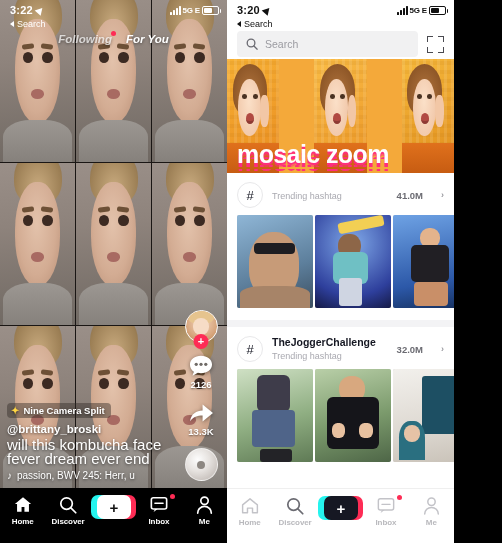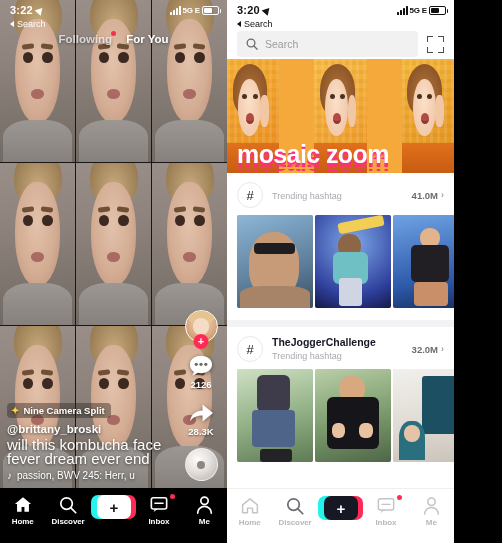--- a/index.html
+++ b/index.html
@@ -33,21 +33,21 @@
                background:currentColor;border-radius:0 1px 1px 0;}
   .batt i{display:block;height:100%;width:62%;background:currentColor;border-radius:1px;}
   .sb-back { display:flex; align-items:center; gap:3px; font-size:9px; margin-top:2px; }
   .tri-left { width:0;height:0;border-top:3px solid transparent;
               border-bottom:3px solid transparent;border-right:4px solid currentColor; }
   .light-txt { color:#fff; }
   .dark-txt  { color:#111; }
 
   
   .feed-tabs { position:absolute; top:33px; left:0; width:100%; z-index:35;
-               display:flex; justify-content:center; align-items:center; gap:14px; }
+               display:flex; justify-content:center; align-items:center; gap:14px;font-style:italic; }
   .ft { font-size:11.5px; font-weight:bold; position:relative;
         text-shadow:0 1px 3px rgba(0,0,0,.45); }
   .ft.inactive { color:rgba(255,255,255,.72); }
   .ft.active   { color:#fff; }
   .ft .dot { position:absolute; top:-2px; right:-4px; width:5px; height:5px;
              border-radius:50%; background:#fe2c55; }
 
   
   .mosaic { position:absolute; inset:0 0 55px 0; display:grid;
             grid-template-columns:repeat(3,1fr); grid-template-rows:repeat(3,1fr);
@@ -192,21 +192,21 @@
 
   
   .sec { position:absolute; left:0; width:100%; background:#fff; }
   .sec-head { display:flex; align-items:center; gap:9px; padding:9px 10px 7px 10px; }
   .hash-circle { width:26px; height:26px; border-radius:50%; border:1px solid #e8e8ea;
                  display:flex; align-items:center; justify-content:center;
                  font-size:13px; color:#161823; flex:none; }
   .sec-txt { flex:1; min-width:0; }
   .sec-title { font-size:10.5px; font-weight:bold; color:#161823; line-height:13px; }
   .sec-sub { font-size:9px; color:#a9a9b0; line-height:12px; margin-top:1px; }
-  .sec-cnt { display:flex; align-items:center; gap:3px; font-size:9.5px;
+  .sec-cnt { display:flex; align-items:center; gap:18px; font-size:9.5px;
              color:#6b6b72; font-weight:bold; flex:none; }
   .chev { font-size:9px; color:#9b9ba1; }
   .thumbs { display:flex; gap:2px; padding:0 0 0 10px; overflow:hidden; }
   .thumb { width:76px; height:93px; flex:none; border-radius:2px; overflow:hidden;
            position:relative; background:#ccc; }
   .gap-band { position:absolute; left:0; width:100%; height:7px; background:#f3f3f5; }
 
   
   .th-sky { position:absolute; inset:0; }
   .th-p { position:absolute; border-radius:46%; }
@@ -390,21 +390,21 @@
             <circle cx="12" cy="9.4" r="1.5" fill="#6f6a66"></circle>
             <circle cx="16.4" cy="9.4" r="1.5" fill="#6f6a66"></circle>
         </svg>
         <span class="rail-cnt">2126</span>
       </div>
 
       <div class="rail-item">
         <svg class="ico-sh" width="27" height="24" viewBox="0 0 24 22">
           <path d="M1.5 18.5c1-7 5.8-9.6 11.5-9.9V3.3L22.5 11l-9.5 7.7v-5.4c-5 .1-8.5 1.4-11.5 5.2z" fill="#fff"></path>
         </svg>
-        <span class="rail-cnt">28.3K</span>
+        <span class="rail-cnt">13.3K</span>
       </div>
 
       <div class="disc"></div>
     </div>
 
     <div class="caption">
       <div class="fx-badge">
         <span class="sparkle">✦</span>
         <span>Nine Camera Split</span>
       </div>

